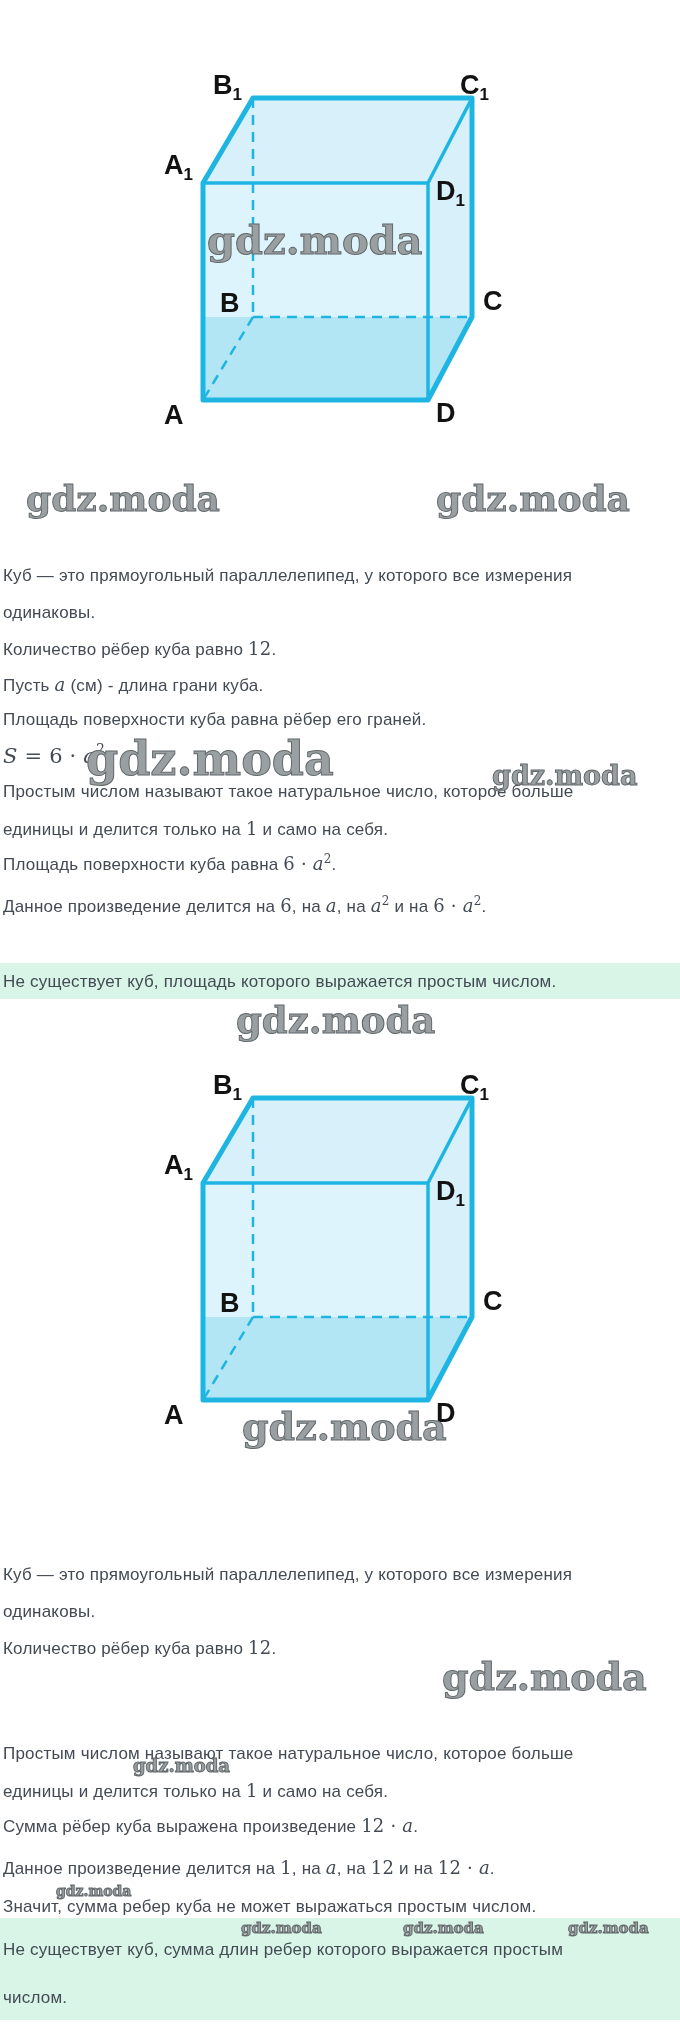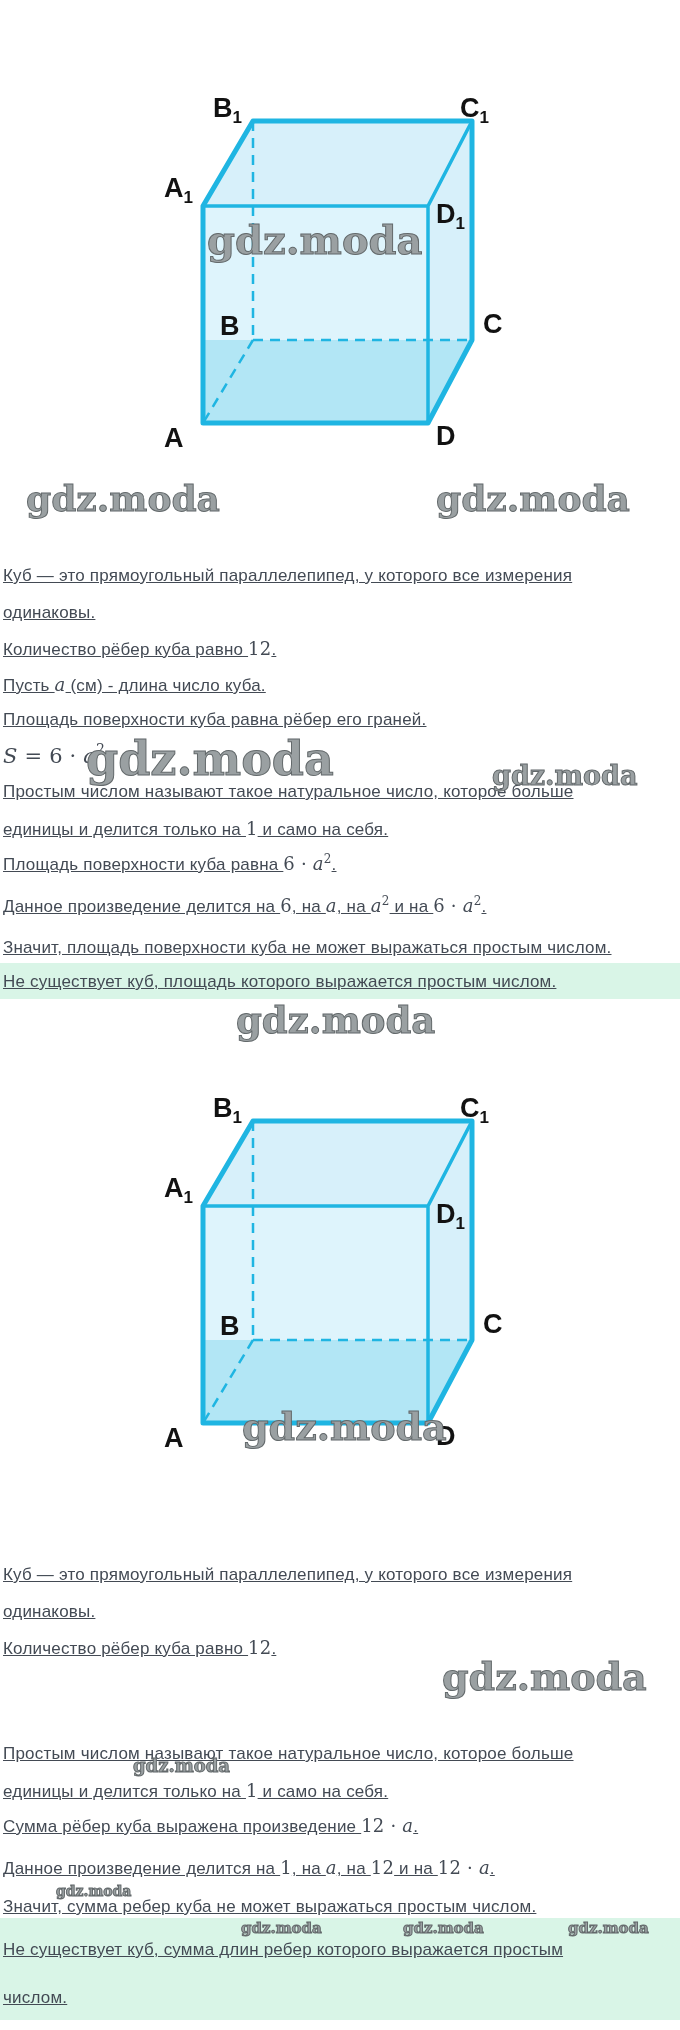--- a/index.html
+++ b/index.html
@@ -2,36 +2,36 @@
 <html style="--cyan: #1fb5e2; --face-light: #d7f0fa; --face-front: #def4fc; --face-dark: #b2e6f5; --band: #d9f5e7; --text: #434a54; --wm: #9aa0a2;"><head>
 <meta charset="utf-8">
 <style>
   html,body{margin:0;padding:0;background:#ffffff;}
   .page{position:relative;width:680px;height:2030px;background:#fff;overflow:hidden;
         font-family:"Liberation Sans",sans-serif;}
 
   
   .tl{position:absolute;left:3px;white-space:nowrap;font-size:17px;color:var(--text,#434a54);
       letter-spacing:.2px;line-height:1.2;}
-  .sg-s{font-family:"Liberation Sans",sans-serif;text-decoration:underline;}
+  .sg-s{font-family:"Liberation Sans",sans-serif;}
   .sg-r{font-family:"DejaVu Serif",serif;font-size:18px;}
   .sg-i{font-family:"DejaVu Serif",serif;font-style:italic;font-size:18px;}
   .sg-sup{font-family:"DejaVu Serif",serif;font-size:12px;vertical-align:7px;}
   .formula{font-size:21px;}
   .formula .sg-r,.formula .sg-i{font-size:21px;}
   .formula .sg-sup{font-size:14px;vertical-align:9px;}
 
   
   .band{position:absolute;left:0;width:680px;background:var(--band,#d9f5e7);}
   .band .tl{left:3px;}
   .band1{top:963px;height:36px;padding-left:32px;}
   .band2{top:1918px;height:102px;}
 
   
-  .cube{position:absolute;left:0;width:680px;height:460px;margin-top:23px;}
+  .cube{position:absolute;left:0;width:680px;height:460px;}
   .cube svg{position:absolute;left:0;top:0;}
   .face-light{fill:var(--face-light,#d7f0fa);}
   .face-front{fill:var(--face-front,#def4fc);}
   .face-dark{fill:var(--face-dark,#b2e6f5);}
   .edge-outer{fill:none;stroke:var(--cyan,#1fb5e2);stroke-width:5;stroke-linejoin:round;}
   .edge-inner{fill:none;stroke:var(--cyan,#1fb5e2);stroke-width:3.5;}
   .edge-hidden{fill:none;stroke:var(--cyan,#1fb5e2);stroke-width:2.5;stroke-dasharray:10 7;}
   .clbl{position:absolute;font-family:"Liberation Sans",sans-serif;font-weight:bold;
         font-size:27px;color:#121212;line-height:1;}
   .clbl sub{font-size:17px;font-weight:bold;}
@@ -66,28 +66,27 @@
     <div class="clbl l-d1"><span>D</span><sub>1</sub></div>
     <div class="clbl l-b"><span>B</span></div>
     <div class="clbl l-c"><span>C</span></div>
     <div class="clbl l-a"><span>A</span></div>
     <div class="clbl l-d"><span>D</span></div>
   </div>
 
   <div class="tl" style="top:566px"><span class="sg-s">Куб — это прямоугольный параллелепипед, у которого все измерения</span></div>
   <div class="tl" style="top:603px"><span class="sg-s">одинаковы.</span></div>
   <div class="tl" style="top:638px"><span class="sg-s">Количество рёбер куба равно </span><span class="sg-r">12</span><span class="sg-s">.</span></div>
-  <div class="tl" style="top:674px"><span class="sg-s">Пусть </span><span class="sg-i">a</span><span class="sg-s"> (см) - длина число куба.</span></div>
+  <div class="tl" style="top:674px"><span class="sg-s">Пусть </span><span class="sg-i">a</span><span class="sg-s"> (см) - длина грани куба.</span></div>
   <div class="tl" style="top:710px"><span class="sg-s">Площадь поверхности куба равна рёбер его граней.</span></div>
   <div class="tl formula" style="top:741px"><span class="sg-i">S</span><span class="sg-r"> = 6 · </span><span class="sg-i">a</span><span class="sg-sup">2</span></div>
   <div class="tl" style="top:782px"><span class="sg-s">Простым числом называют такое натуральное число, которое больше</span></div>
   <div class="tl" style="top:818px"><span class="sg-s">единицы и делится только на </span><span class="sg-r">1</span><span class="sg-s"> и само на себя.</span></div>
   <div class="tl" style="top:852px"><span class="sg-s">Площадь поверхности куба равна </span><span class="sg-r">6 · </span><span class="sg-i">a</span><span class="sg-sup">2</span><span class="sg-s">.</span></div>
   <div class="tl" style="top:894px"><span class="sg-s">Данное произведение делится на </span><span class="sg-r">6</span><span class="sg-s">, на </span><span class="sg-i">a</span><span class="sg-s">, на </span><span class="sg-i">a</span><span class="sg-sup">2</span><span class="sg-s"> и на </span><span class="sg-r">6 · </span><span class="sg-i">a</span><span class="sg-sup">2</span><span class="sg-s">.</span></div>
-  <div class="tl" style="top:938px"><span class="sg-s">Значит, площадь поверхности куба не может выражаться простым числом.</span></div>
 
   <div class="band band1">
     <div class="tl" style="top:9px"><span class="sg-s">Не существует куб, площадь которого выражается простым числом.</span></div>
   </div>
 
   <div class="cube" style="top:1000px">
     <svg width="680" height="460" viewBox="0 0 680 460">
       <polygon class="face-light" points="203,183 253,98 472,98 428,183"></polygon>
       <polygon class="face-light" points="428,183 472,98 472,317 428,400"></polygon>
       <polygon class="face-dark" points="203,317 428,317 428,400 203,400"></polygon>

